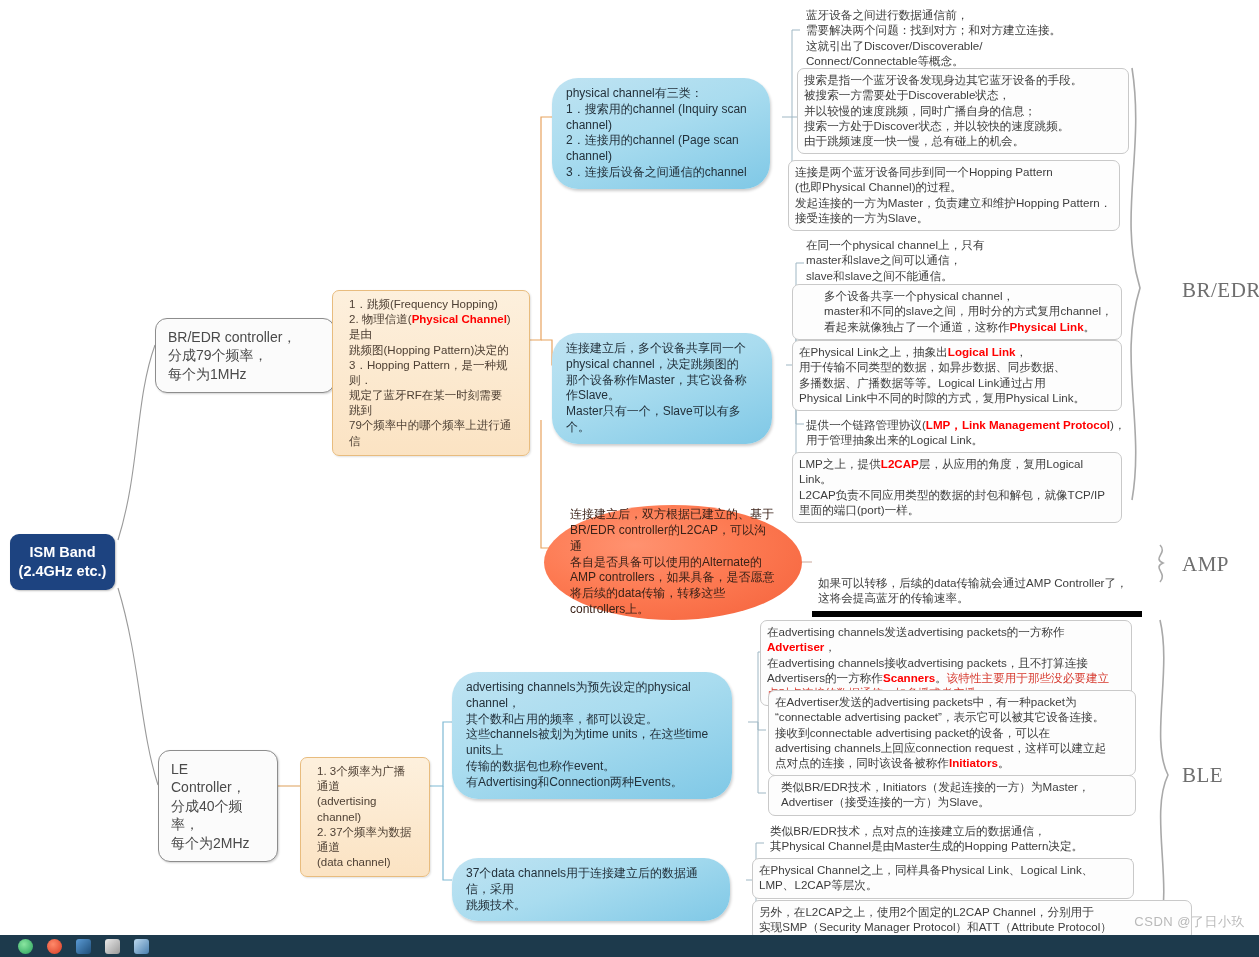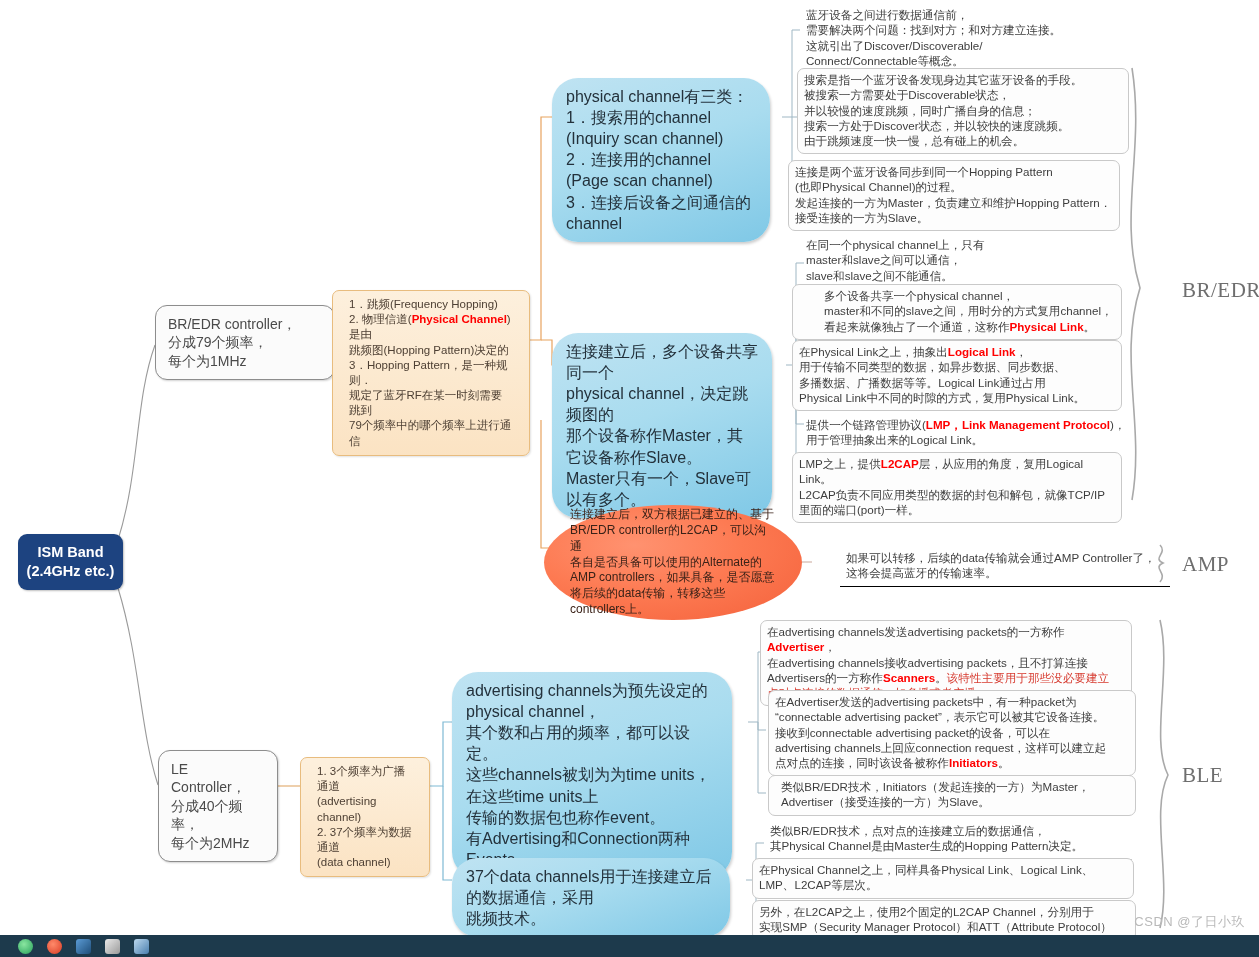--- a/index.html
+++ b/index.html
@@ -35,21 +35,21 @@
     background:linear-gradient(#fdf0dd,#fbe3c3);
     border:1px solid #e8bc7e;border-radius:7px;
     padding:6px 16px;font-size:11.5px;color:#4e4034;
     box-shadow:1px 1px 2px rgba(0,0,0,.12);
   }
   .orange .hl{color:#ff0000;font-weight:bold;}
 
   
   .bluepill{
     background:linear-gradient(160deg,#bfe3f2 0%,#a9dcef 45%,#7fc8e6 100%);
-    border-radius:26px;padding:8px 14px;font-size:16px;color:#23313b;
+    border-radius:26px;padding:8px 14px;font-size:12px;color:#23313b;
     box-shadow:1px 2px 3px rgba(0,0,0,.2);
   }
 
   
   .ellipse{
     background:radial-gradient(ellipse at 35% 35%,#ff9270 0%,#fd7a52 45%,#f4613b 100%);
     border-radius:50%;padding:14px 26px;font-size:12px;color:#3b2218;
     display:flex;align-items:center;justify-content:center;
   }
 
@@ -132,26 +132,26 @@
       <path d="M756 880 L 756 915 L 764 915"></path>
     </g>
 
     <g fill="none" stroke="#a9a9a9" stroke-width="1.6">
       <path d="M1132 68 C 1145 150, 1118 215, 1140 288 C 1118 358, 1145 425, 1132 500"></path>
       <path d="M1160 545 C 1168 553, 1152 558, 1163 563 C 1152 568, 1168 573, 1160 582"></path>
       <path d="M1160 620 C 1172 670, 1150 740, 1168 775 C 1150 812, 1172 880, 1160 928"></path>
     </g>
   </svg>
 
-  <div class="node root" style="left:18px;top:534px;width:105px;height:56px;">
+  <div class="node root" style="left:10px;top:534px;width:105px;height:56px;">
     <span>ISM Band</span>
     <span>(2.4GHz etc.)</span>
   </div>
 
-  <div class="node ctrl" style="left:155px;top:305px;width:180px;">
+  <div class="node ctrl" style="left:155px;top:318px;width:180px;">
     <div>BR/EDR controller，</div>
     <div>分成79个频率，</div>
     <div>每个为1MHz</div>
   </div>
 
   <div class="node orange" style="left:332px;top:290px;width:198px;">
     <div>1．跳频(Frequency Hopping)</div>
     <div>
       <span>2. 物理信道(</span><span class="hl">Physical Channel</span><span>)是由</span>
     </div>
@@ -230,21 +230,21 @@
   <div class="node ellipse" style="left:544px;top:505px;width:258px;height:115px;">
     <div>
       <div>连接建立后，双方根据已建立的、基于</div>
       <div>BR/EDR controller的L2CAP，可以沟通</div>
       <div>各自是否具备可以使用的Alternate的</div>
       <div>AMP controllers，如果具备，是否愿意</div>
       <div>将后续的data传输，转移这些controllers上。</div>
     </div>
   </div>
 
-  <div class="node leaf" style="left:812px;top:547px;width:330px;border-bottom:1px solid #000000;margin-left:28px;">
+  <div class="node leaf" style="left:812px;top:572px;width:330px;border-bottom:6px solid #000000;">
     <div>如果可以转移，后续的data传输就会通过AMP Controller了，</div>
     <div>这将会提高蓝牙的传输速率。</div>
   </div>
 
   <div class="node ctrl" style="left:158px;top:750px;width:120px;">
     <div>LE Controller，</div>
     <div>分成40个频率，</div>
     <div>每个为2MHz</div>
   </div>
 
@@ -291,21 +291,21 @@
   <div class="node leaf" style="left:764px;top:820px;width:368px;border-bottom:1px solid #c9c9c9;">
     <div>类似BR/EDR技术，点对点的连接建立后的数据通信，</div>
     <div>其Physical Channel是由Master生成的Hopping Pattern决定。</div>
   </div>
 
   <div class="node leaf boxed" style="left:752px;top:858px;width:382px;">
     <div>在Physical Channel之上，同样具备Physical Link、Logical Link、</div>
     <div>LMP、L2CAP等层次。</div>
   </div>
 
-  <div class="node leaf boxed" style="left:752px;top:900px;width:384px;">
+  <div class="node leaf boxed" style="left:752px;top:900px;width:440px;">
     <div>另外，在L2CAP之上，使用2个固定的L2CAP Channel，分别用于</div>
     <div>实现SMP（Security Manager Protocol）和ATT（Attribute Protocol）</div>
   </div>
 
   <div class="brlabel" style="left:1182px;top:278px;">BR/EDR</div>
   <div class="brlabel" style="left:1182px;top:552px;">AMP</div>
   <div class="brlabel" style="left:1182px;top:763px;">BLE</div>
 
   <div id="watermark">CSDN @了日小玖</div>
 

